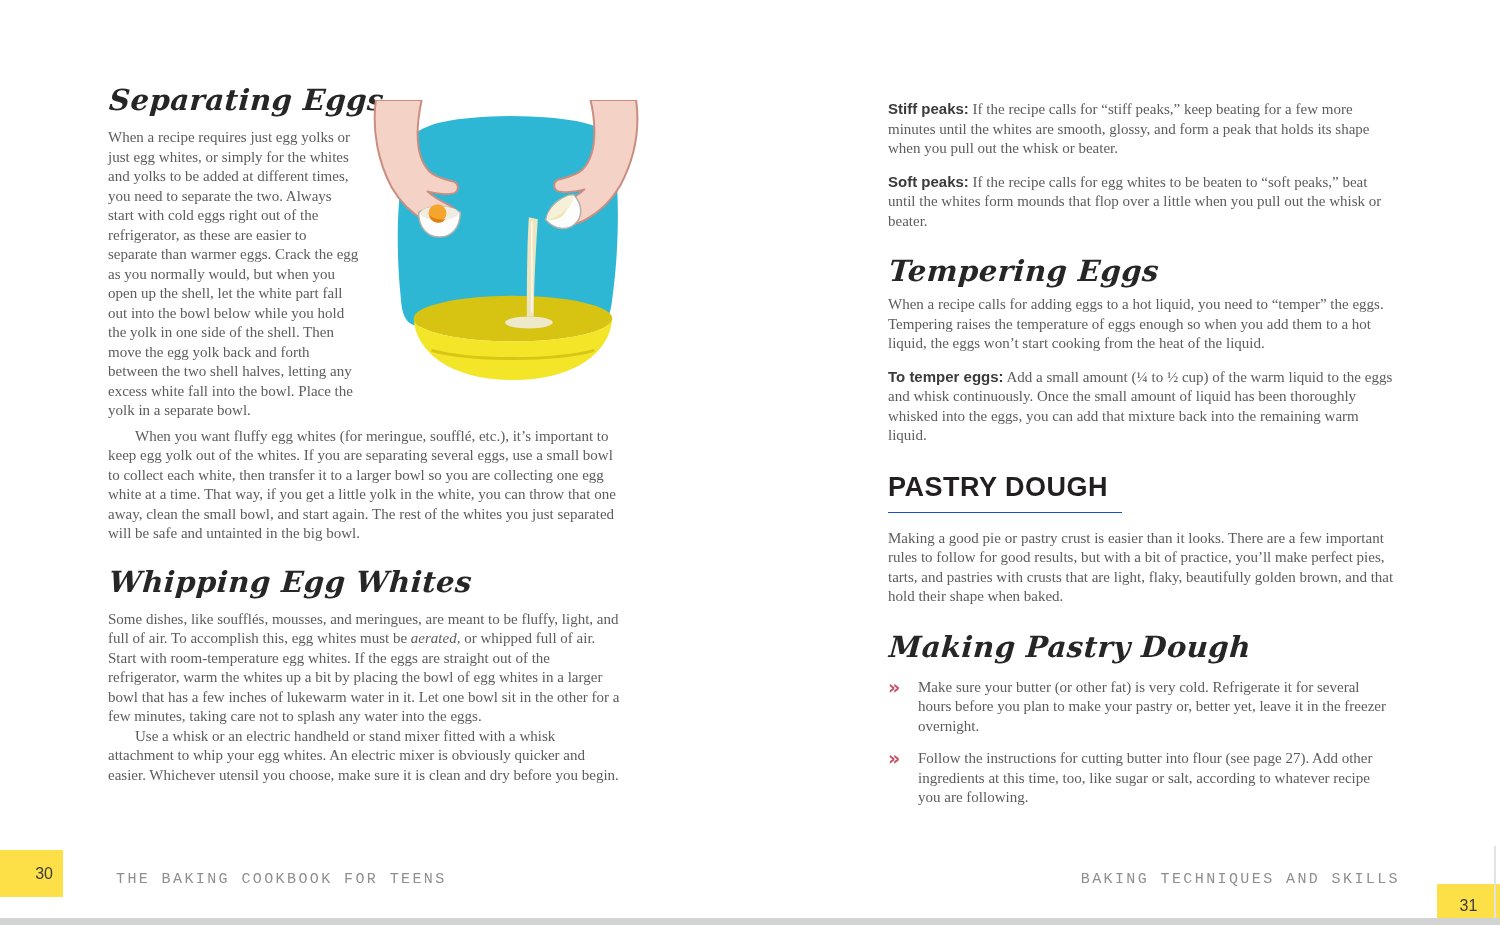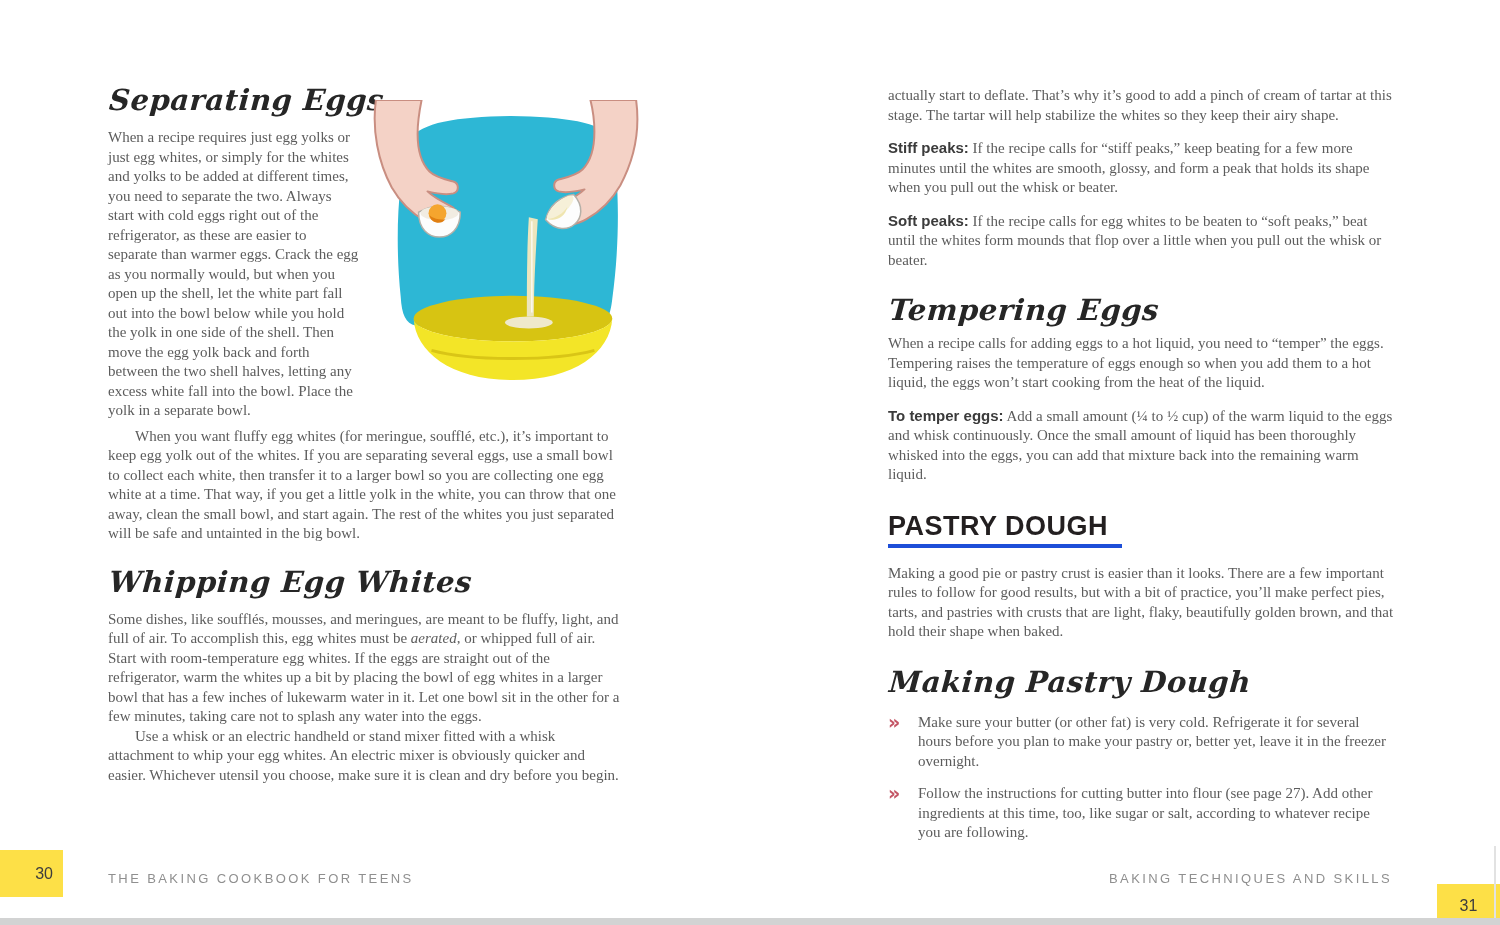--- a/index.html
+++ b/index.html
@@ -30,22 +30,22 @@
     transform: skewX(-4deg);
     transform-origin: left bottom;
   }
   .caps-heading {
     display: inline-block;
     font-family: "Liberation Sans", sans-serif;
     font-weight: 800;
     font-size: 27px;
     letter-spacing: 0.5px;
     color: #231f20;
-    padding-bottom: 2px;
-    border-bottom: 4px solid #1d4ed8;
+    padding-bottom: 9px;
+    border-bottom: 1px solid #1d4ed8;
     padding-right: 14px;
   }
   .lead-in {
     font-family: "Liberation Sans", sans-serif;
     font-weight: 700;
     color: #3b3b3b;
   }
   .italic { font-style: italic; }
   
   .col-left  { position:absolute; left:108px; top:82px;  width:514px; }
@@ -82,24 +82,25 @@
     position: absolute;
     background: #fde047;
     display: flex; align-items: center;
     font-family: "Liberation Sans", sans-serif;
     font-size: 16px; color: #3d3d3d;
   }
   .page-square.left  { left: 0px;    top: 850px; width: 63px; height: 47px; justify-content: flex-end; padding-right: 10px; }
   .page-square.right { left: 1437px; top: 884px; width: 63px; height: 44px; justify-content: center; }
   .running-foot {
     position: absolute;
-    font-family: Liberation Sans, sans-serif;
-    font-size: 13px;
+    font-family: Liberation Mono, monospace;
+    font-size: 15px;
     letter-spacing: 2.4px;
     color: #8f8f8f;
+    margin-left: 8px;
   }
   .running-foot.left  { left: 108px; top: 871px; }
   .running-foot.right { left: 888px; top: 871px; width: 504px; text-align: right; }
   
   .edge-bottom {
     position: absolute; left: 0; top: 918px;
     width: 1500px; height: 7px;
     background: #d2d3d3;
   }
   .edge-right {
@@ -167,21 +168,20 @@
 
     <g transform="translate(201,110) rotate(-42)">
       <path d="M-19,-3 C-19,13 -9,20 0,20 C9,20 19,13 19,-3
                C13,-7 7,-9 0,-9 C-7,-9 -13,-7 -19,-3 Z" fill="#fdfdfd" stroke="#b5b0a8" stroke-width="1.5"></path>
       <ellipse cx="0" cy="-2" rx="17" ry="6" fill="#f6f0d8"></ellipse>
       <path d="M-17,-2 C-10,3 -2,4 6,2 C-2,8 -12,6 -17,-2 Z" fill="#efe5b0"></path>
     </g>
   </svg>
 
   <div class="col-right">
-    <p class="body-text">actually start to deflate. That’s why it’s good to add a pinch of cream of tartar at this stage. The tartar will help stabilize the whites so they keep their airy shape.</p>
 
     <p class="body-text mt13"><span class="lead-in">Stiff peaks:</span><span> If the recipe calls for “stiff peaks,” keep beating for a few more minutes until the whites are smooth, glossy, and form a peak that holds its shape when you pull out the whisk or beater.</span></p>
 
     <p class="body-text mt13"><span class="lead-in">Soft peaks:</span><span> If the recipe calls for egg whites to be beaten to “soft peaks,” beat until the whites form mounds that flop over a little when you pull out the whisk or beater.</span></p>
 
     <div class="script-heading mt22">Tempering Eggs</div>
 
     <p class="body-text mt6">When a recipe calls for adding eggs to a hot liquid, you need to “temper” the eggs. Tempering raises the temperature of eggs enough so when you add them to a hot liquid, the eggs won’t start cooking from the heat of the liquid.</p>
 
     <p class="body-text mt13"><span class="lead-in">To temper eggs:</span><span> Add a small amount (¼ to ½ cup) of the warm liquid to the eggs and whisk continuously. Once the small amount of liquid has been thoroughly whisked into the eggs, you can add that mixture back into the remaining warm liquid.</span></p>

